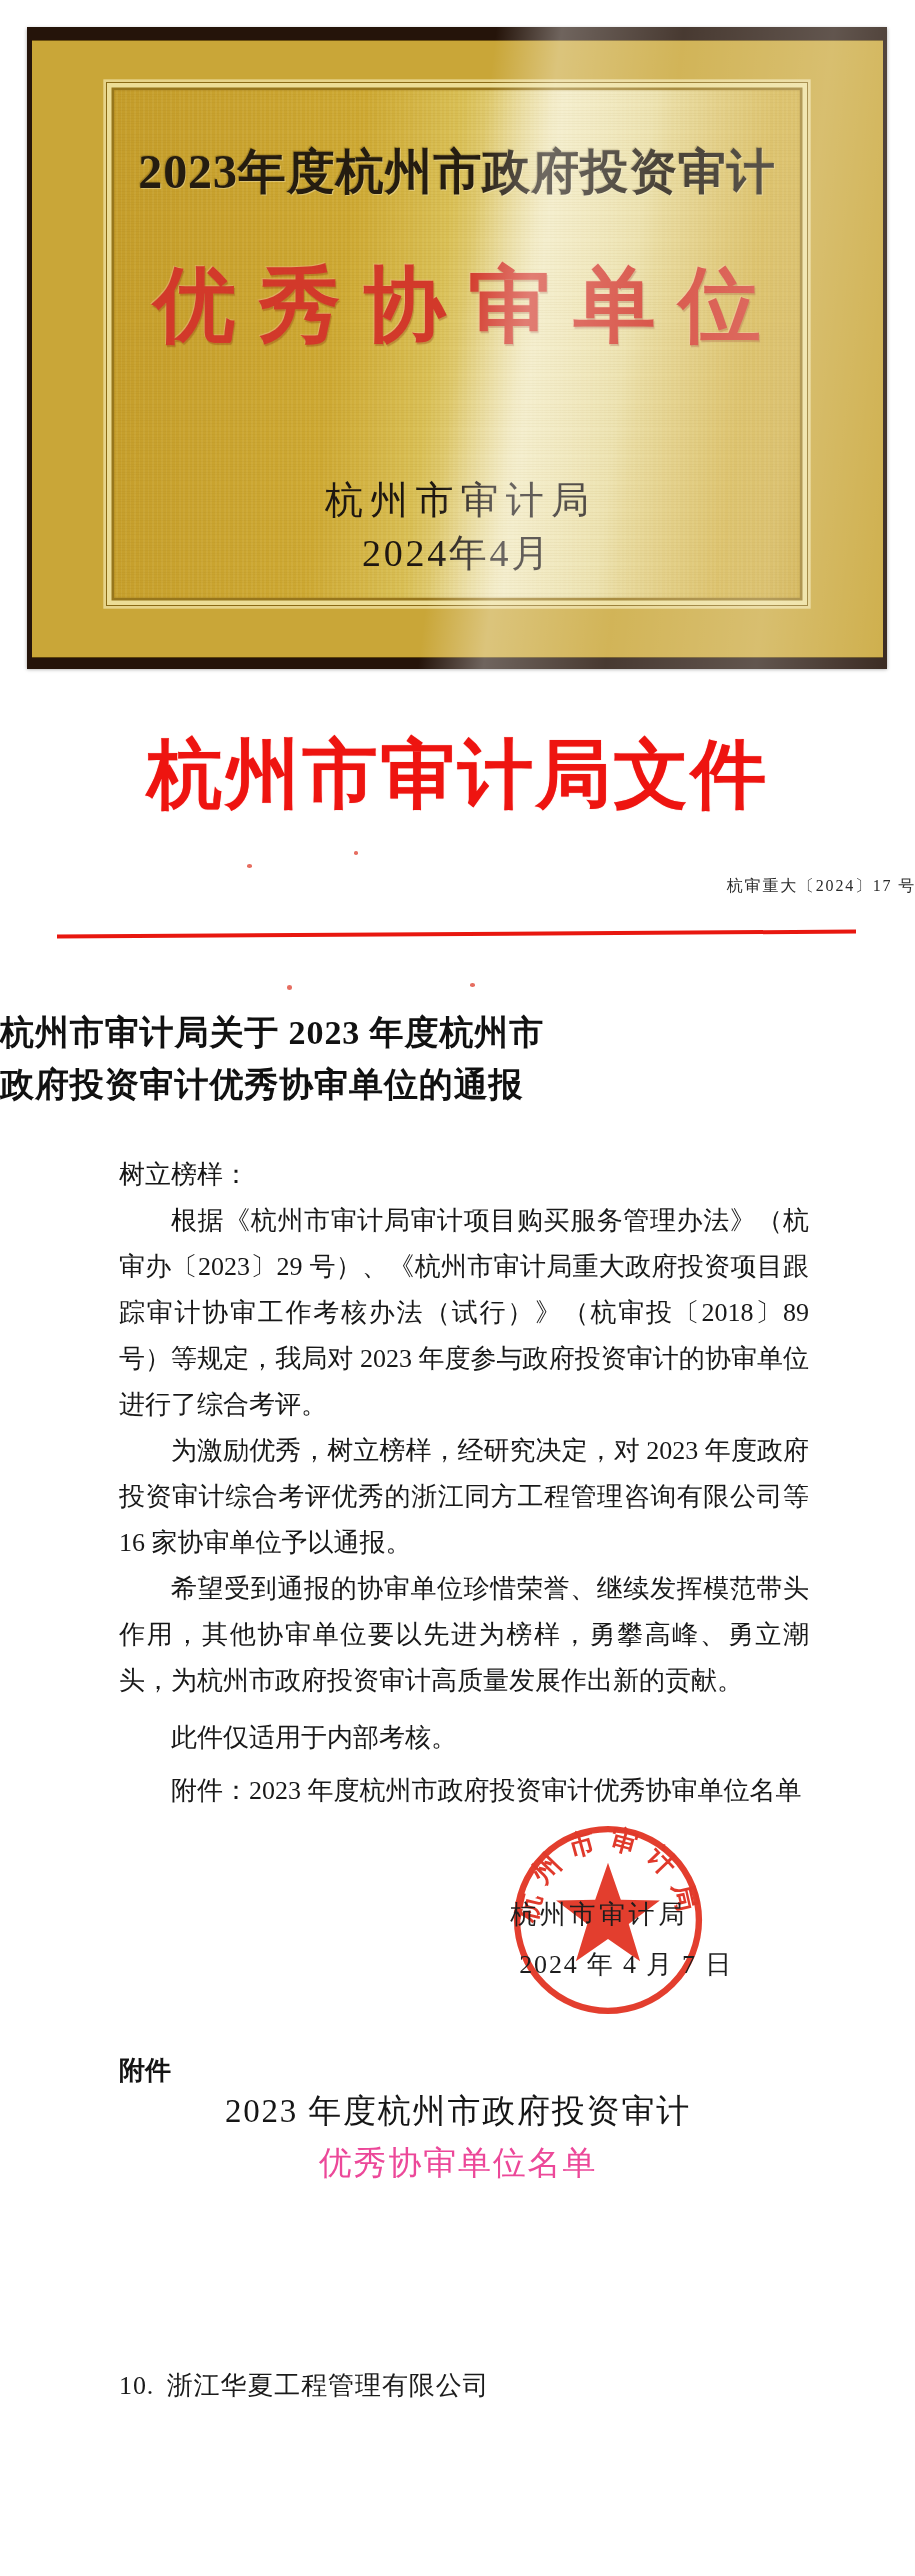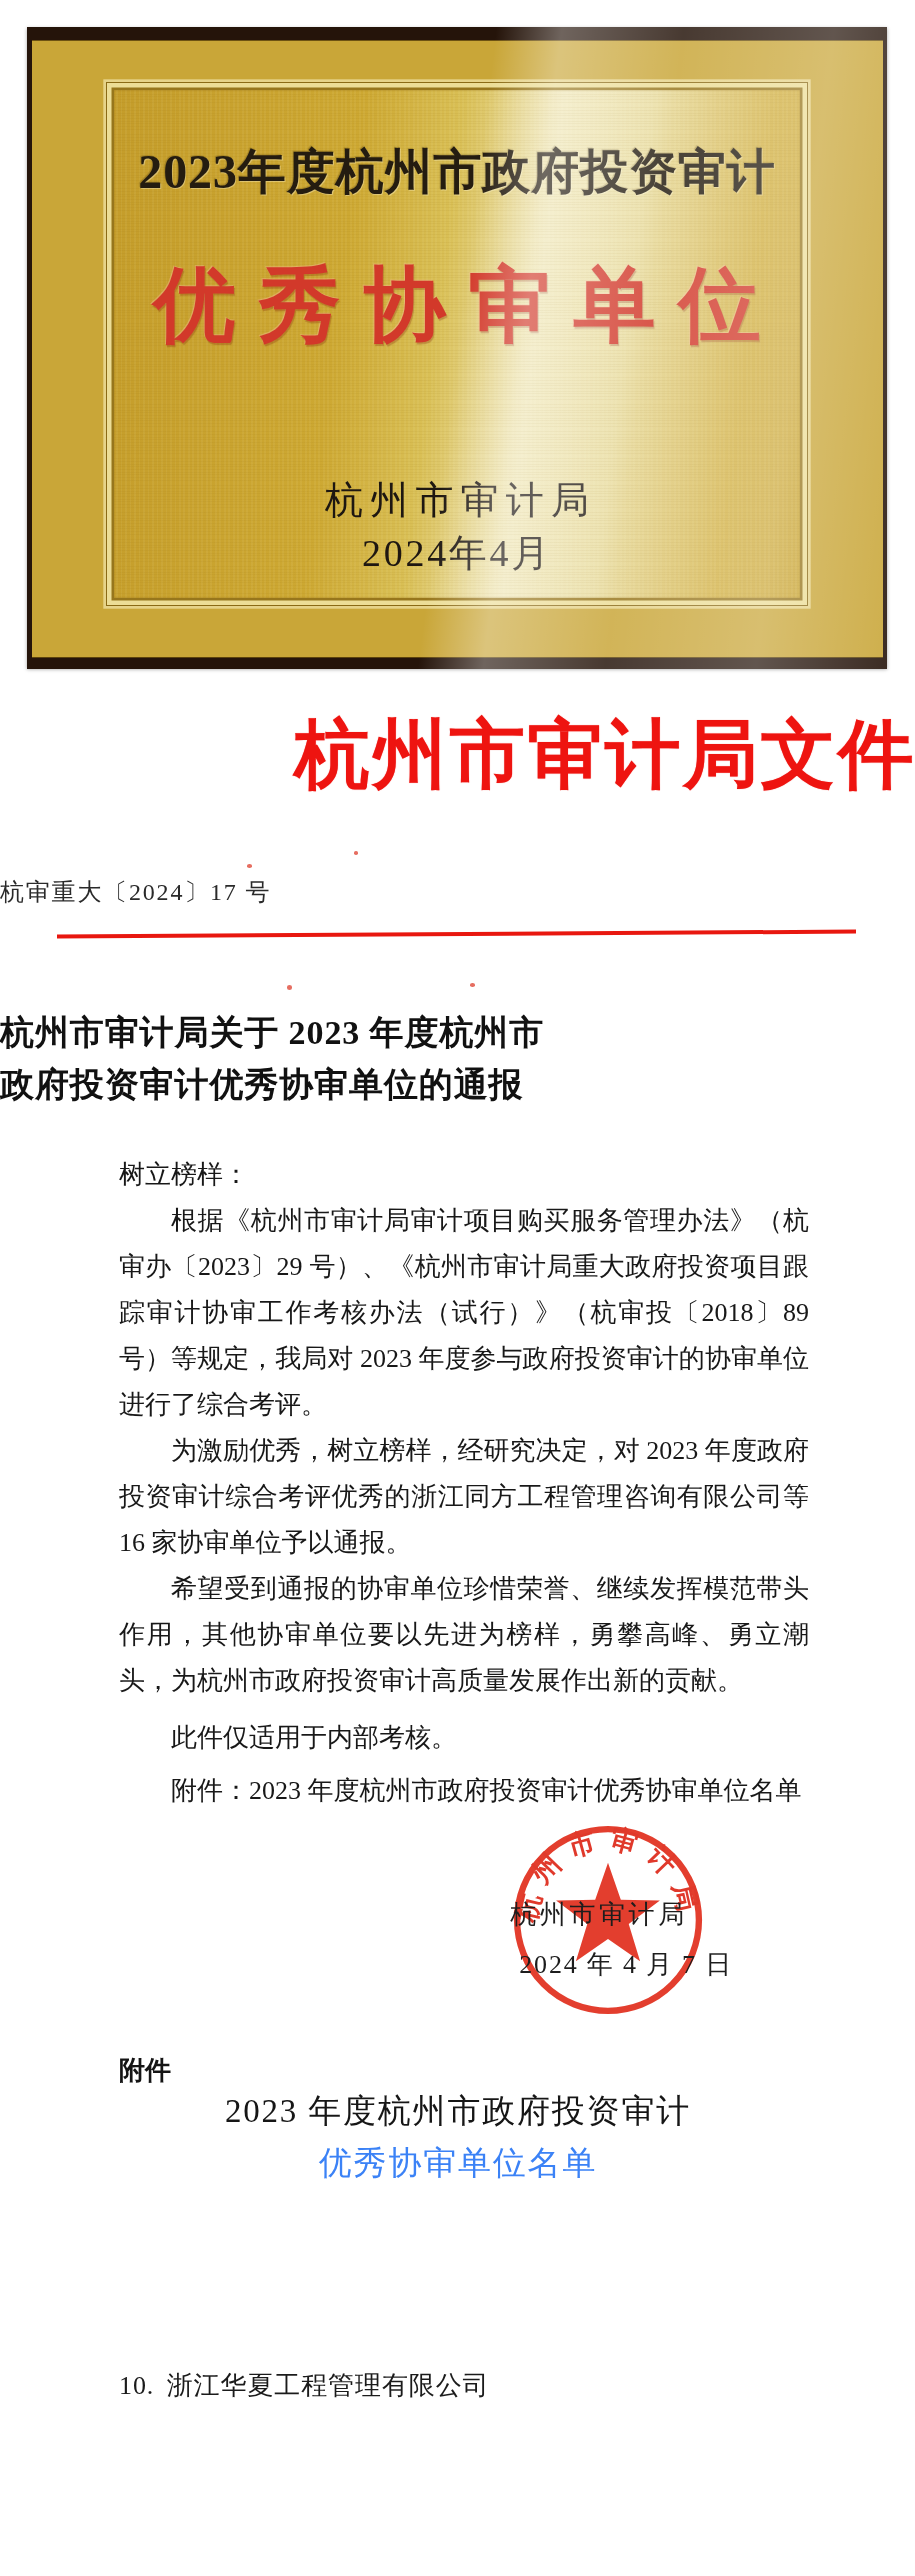--- a/index.html
+++ b/index.html
@@ -49,27 +49,27 @@
   .plaque-issuer{
     position:absolute;left:0;right:0;top:392px;text-align:center;
     font-size:38px;color:#1e1711;letter-spacing:7.2px;padding-left:7.2px;white-space:nowrap;
   }
   .plaque-date{
     position:absolute;left:0;right:0;top:445px;text-align:center;
     font-size:38px;color:#1e1711;letter-spacing:2.7px;white-space:nowrap;
   }
   
   .doc-header{
-    position:absolute;left:0;right:0;top:705px;text-align:right;
+    position:absolute;left:0;right:0;top:725px;text-align:center;
     font-size:75px;font-weight:bold;color:#ee1410;letter-spacing:2.7px;white-space:nowrap;
     text-shadow:0 0 0.9px rgba(238,20,16,.6);
   }
   .doc-number{
-    position:absolute;left:0;right:0;top:876px;text-align:left;
-    font-size:24px;color:#2a2a2a;letter-spacing:1.8px;
+    position:absolute;left:0;right:0;top:876px;text-align:right;
+    font-size:16px;color:#2a2a2a;letter-spacing:1.8px;
   }
   .red-rule{
     position:absolute;left:57px;top:932px;width:799px;height:3.6px;
     background:#e8170f;transform:rotate(-0.35deg);
   }
   .speck{position:absolute;background:#e04a3a;border-radius:50%;opacity:.8;}
   
   .doc-title{
     position:absolute;left:0;right:0;top:1007px;
     font-size:34px;font-weight:bold;color:#111;line-height:52px;letter-spacing:0.9px;
@@ -96,21 +96,21 @@
   
   .attach-label{
     position:absolute;left:119px;top:2053px;font-size:26px;font-weight:bold;color:#141414;
   }
   .attach-title-1{
     position:absolute;left:0;right:0;top:2089px;text-align:center;
     font-size:33px;color:#161616;letter-spacing:1.8px;
   }
   .attach-title-2{
     position:absolute;left:0;right:0;top:2141px;text-align:center;
-    font-size:33px;color:#3b82f6;letter-spacing:1.8px;
+    font-size:33px;color:#ec4899;letter-spacing:1.8px;
   }
   .attach-item{
     position:absolute;left:119px;top:2368px;font-size:26px;color:#1b1b1b;letter-spacing:0.9px;
   }
   .attach-item .no{margin-right:12.5px;}
 </style>
 </head>
 <body>
 
 <div class="page">

